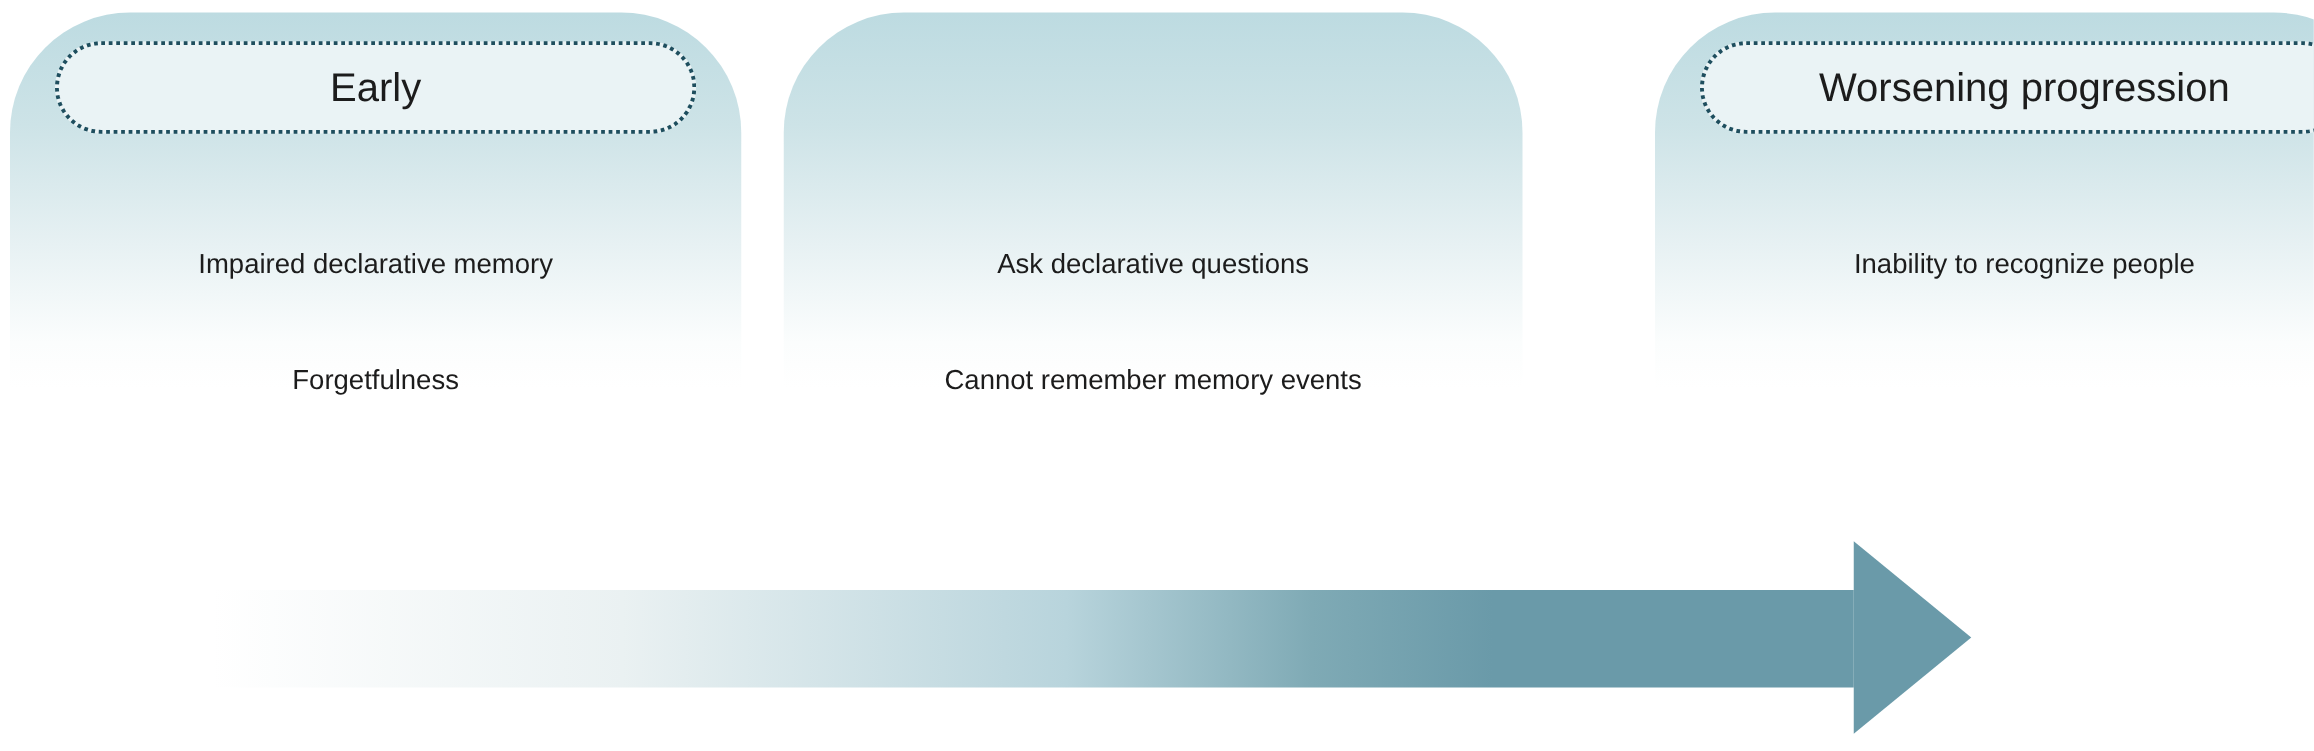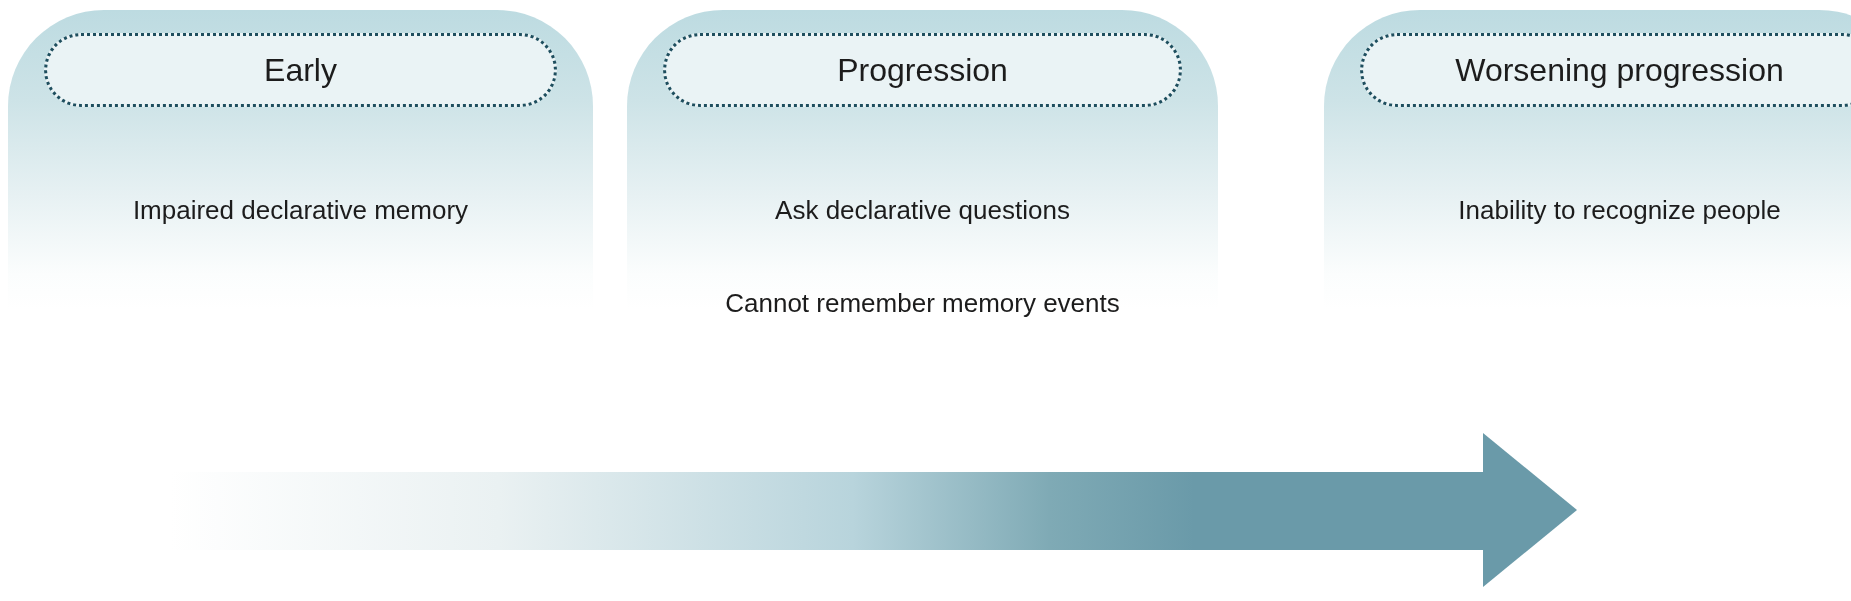--- a/index.html
+++ b/index.html
@@ -51,21 +51,21 @@
     font-size: 32px;
     color: #1c1c1c;
   }
 
   .item {
     position: absolute;
     left: 0;
     right: 0;
     margin: 0;
     text-align: center;
-    font-size: 26px;
+    font-size: 22px;
     line-height: 53px;
     color: #1c1c1c;
   }
   .item-a { top: 174px; }
   .item-b { top: 267px; }
   .item .wrap-box {
     display: inline-block;
     max-width: 430px;
   }
 
@@ -100,26 +100,26 @@
 
 <div class="canvas">
 
   <section class="card card-0">
     <div class="pill">
       <span>Early</span>
     </div>
     <p class="item item-a">
       <span class="wrap-box">Impaired declarative memory</span>
     </p>
+    <p class="item item-b">
+      <span class="wrap-box">Forgetfulness</span>
+    </p>
   </section>
 
   <section class="card card-1">
-    <div class="pill">
-      <span>Progression</span>
-    </div>
     <p class="item item-a">
       <span class="wrap-box">Ask declarative questions</span>
     </p>
     <p class="item item-b">
       <span class="wrap-box">Cannot remember memory events</span>
     </p>
   </section>
 
   <section class="card card-2">
     <div class="pill">

